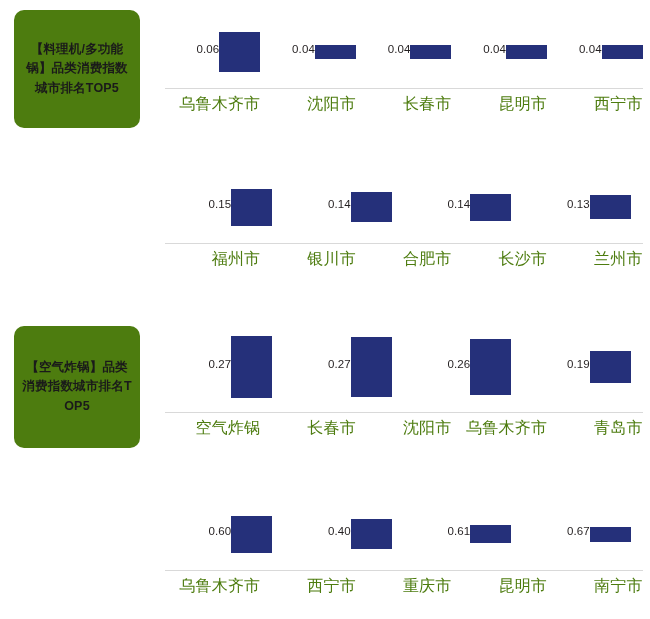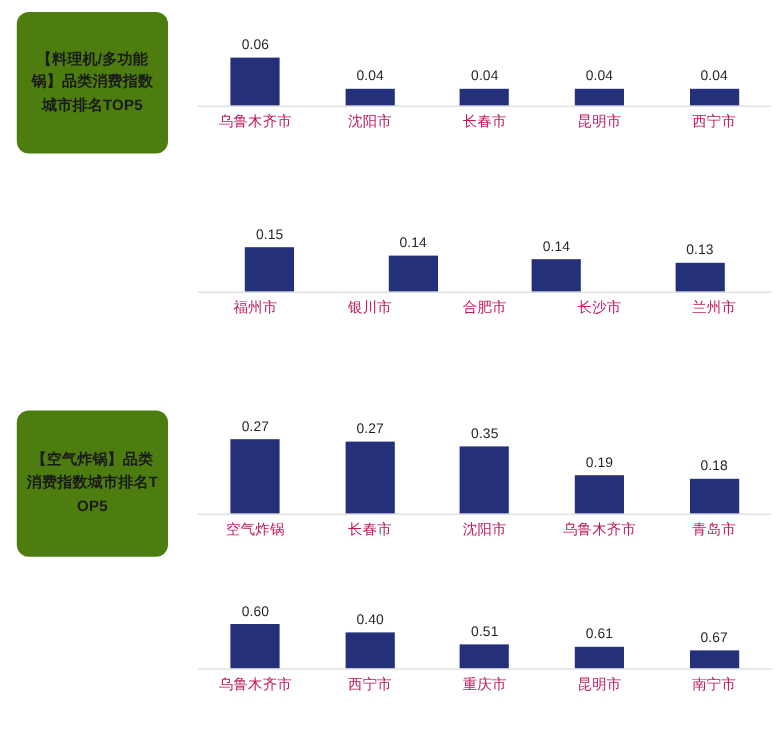--- a/index.html
+++ b/index.html
@@ -47,51 +47,50 @@
     font-size: 12.5px;
     line-height: 1.55;
     color: #1a1a1a;
     text-align: center;
     font-weight: 600;
     letter-spacing: 0.2px;
     word-break: break-all;
   }
   .row-0 .label-panel { top: 10px;  height: 118px; }
   .row-1 .label-panel { top: 12px;  height: 118px; }
-  .row-2 .label-panel { top: 32px;  height: 122px; }
+  .row-2 .label-panel { top: 16px;  height: 122px; }
   .row-3 .label-panel { top: 16px;  height: 120px; }
 
   
   .plot {
     position: absolute;
     left: 165px;
     width: 478px;
   }
   .row-0 .plot { top: 16px; height: 120px; }
   .row-1 .plot { top: 16px; height: 120px; }
-  .row-2 .plot { top: 28px; height: 122px; }
-  .row-3 .plot { top: 20px; height: 120px; text-decoration: underline; }
+  .row-2 .plot { top: 12px; height: 122px; }
+  .row-3 .plot { top: 33px; height: 120px; text-decoration: underline; }
 
   .bars {
     position: absolute;
     left: 0;
     right: 0;
     display: flex;
     align-items: flex-end;
     justify-content: space-around;
   }
   .row-0 .bars { top: 0; height: 72px; }
   .row-1 .bars { top: 0; height: 72px; }
   .row-2 .bars { top: 0; height: 90px; }
   .row-3 .bars { top: 0; height: 72px; }
 
   .bar-cell {
     width: 95px;
     display: flex;
-    flex-direction: column;
     align-items: center;
     justify-content: flex-end;
     height: 100%;
   }
   .bar-value {
     font-size: 11.5px;
     color: #231f20;
     margin-bottom: 4px;
     line-height: 1;
     letter-spacing: 0.1px;
@@ -121,23 +120,23 @@
     display: flex;
     justify-content: space-around;
   }
   .row-0 .cats { top: 78px; }
   .row-1 .cats { top: 78px; }
   .row-2 .cats { top: 96px; }
   .row-3 .cats { top: 78px; }
 
   .cat-cell {
     width: 95px;
-    text-align: center;
-    font-size: 12px;
-    color: #be185d;
+    text-align: right;
+    font-size: 16px;
+    color: #4d7c0f;
     line-height: 1.2;
     letter-spacing: 0.2px;
   }
 </style>
 </head>
 <body>
 
 <div class="page">
 
   <div class="chart-row row-0">
@@ -217,30 +216,26 @@
       <div class="bars">
         <div class="bar-cell">
           <span class="bar-value">0.27</span>
           <span class="bar-rect" style="height:62px"></span>
         </div>
         <div class="bar-cell">
           <span class="bar-value">0.27</span>
           <span class="bar-rect" style="height:60px"></span>
         </div>
         <div class="bar-cell">
-          <span class="bar-value">0.35</span>
+          <span class="bar-value">0.26</span>
           <span class="bar-rect" style="height:56px"></span>
         </div>
         <div class="bar-cell">
           <span class="bar-value">0.19</span>
           <span class="bar-rect" style="height:32px"></span>
-        </div>
-        <div class="bar-cell">
-          <span class="bar-value">0.18</span>
-          <span class="bar-rect" style="height:29px"></span>
         </div>
       </div>
       <div class="axis-line"></div>
       <div class="cats">
         <div class="cat-cell">空气炸锅</div>
         <div class="cat-cell">长春市</div>
         <div class="cat-cell">沈阳市</div>
         <div class="cat-cell">乌鲁木齐市</div>
         <div class="cat-cell">青岛市</div>
       </div>
@@ -252,24 +247,20 @@
       <div class="bars">
         <div class="bar-cell">
           <span class="bar-value">0.60</span>
           <span class="bar-rect" style="height:37px"></span>
         </div>
         <div class="bar-cell">
           <span class="bar-value">0.40</span>
           <span class="bar-rect" style="height:30px"></span>
         </div>
         <div class="bar-cell">
-          <span class="bar-value">0.51</span>
-          <span class="bar-rect" style="height:20px"></span>
-        </div>
-        <div class="bar-cell">
           <span class="bar-value">0.61</span>
           <span class="bar-rect" style="height:18px"></span>
         </div>
         <div class="bar-cell">
           <span class="bar-value">0.67</span>
           <span class="bar-rect" style="height:15px"></span>
         </div>
       </div>
       <div class="axis-line"></div>
       <div class="cats">

